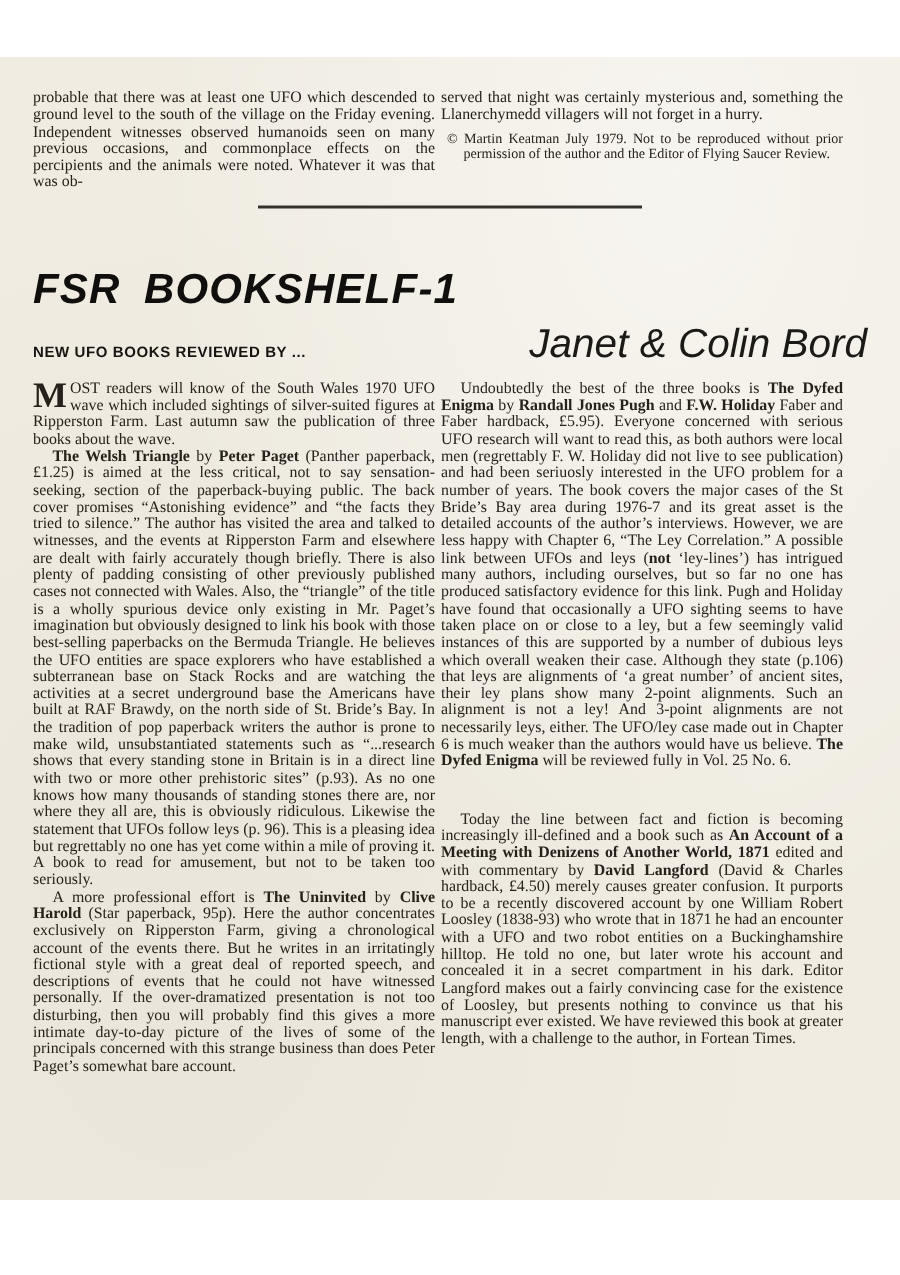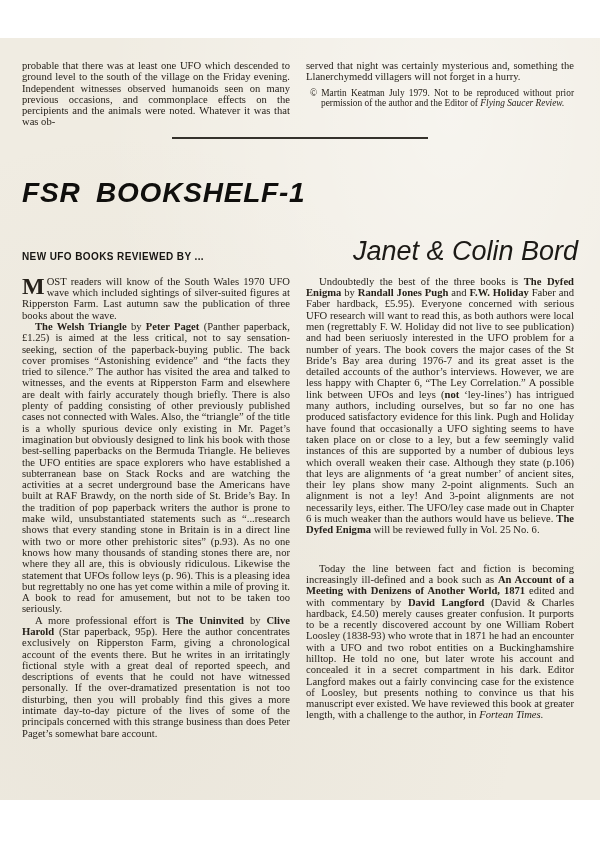--- a/index.html
+++ b/index.html
@@ -15,21 +15,21 @@
     top: 38px; left: 0;
     width: 600px; height: 762px;
     background:
       radial-gradient(ellipse at 75% 10%, rgba(255,255,255,0.45), rgba(255,255,255,0) 55%),
       radial-gradient(ellipse at 20% 80%, rgba(180,170,150,0.10), rgba(255,255,255,0) 60%),
       #f0ece2;
     box-sizing: border-box;
   }
   .inner { padding: 22px 22px 0 22px; }
 
-  .two-col { display: flex; gap: 16px; }
+  .two-col { display: flex; gap: 4px; }
   .col { width: 268px; box-sizing: border-box; }
 
   p.body-text {
     margin: 0;
     font-size: 10.6px;
     line-height: 11.3px;
     text-align: justify;
     color: #26211a;
   }
   .indent { text-indent: 13px; }
@@ -58,21 +58,21 @@
     font-weight: 700;
     font-size: 28px;
     line-height: 1;
     letter-spacing: 0.8px;
     word-spacing: 7px;
     color: #100f0d;
     font-style: italic;
   }
 
   .byline-row {
-    margin-top: 31px;
+    margin-top: 9px;
     display: flex;
     justify-content: space-between;
     align-items: baseline;
   }
   .kicker {
     font-family: "Liberation Sans", sans-serif;
     font-weight: 700;
     font-size: 10px;
     letter-spacing: 0.4px;
     color: #171512;
@@ -83,21 +83,21 @@
     font-weight: 400;
     font-size: 27px;
     line-height: 1;
     color: #1c1a16;
     text-align: right;
   }
 
   .body-cols { margin-top: 11px; }
 
   span.b { font-weight: 700; }
-  span.i { font-style: italic; }
+  span.i { }
   span.dropcap {
     float: left;
     font-size: 24px;
     line-height: 19.5px;
     font-weight: 700;
     padding: 1px 2px 0 0;
   }
 </style>
 </head>
 <body>

